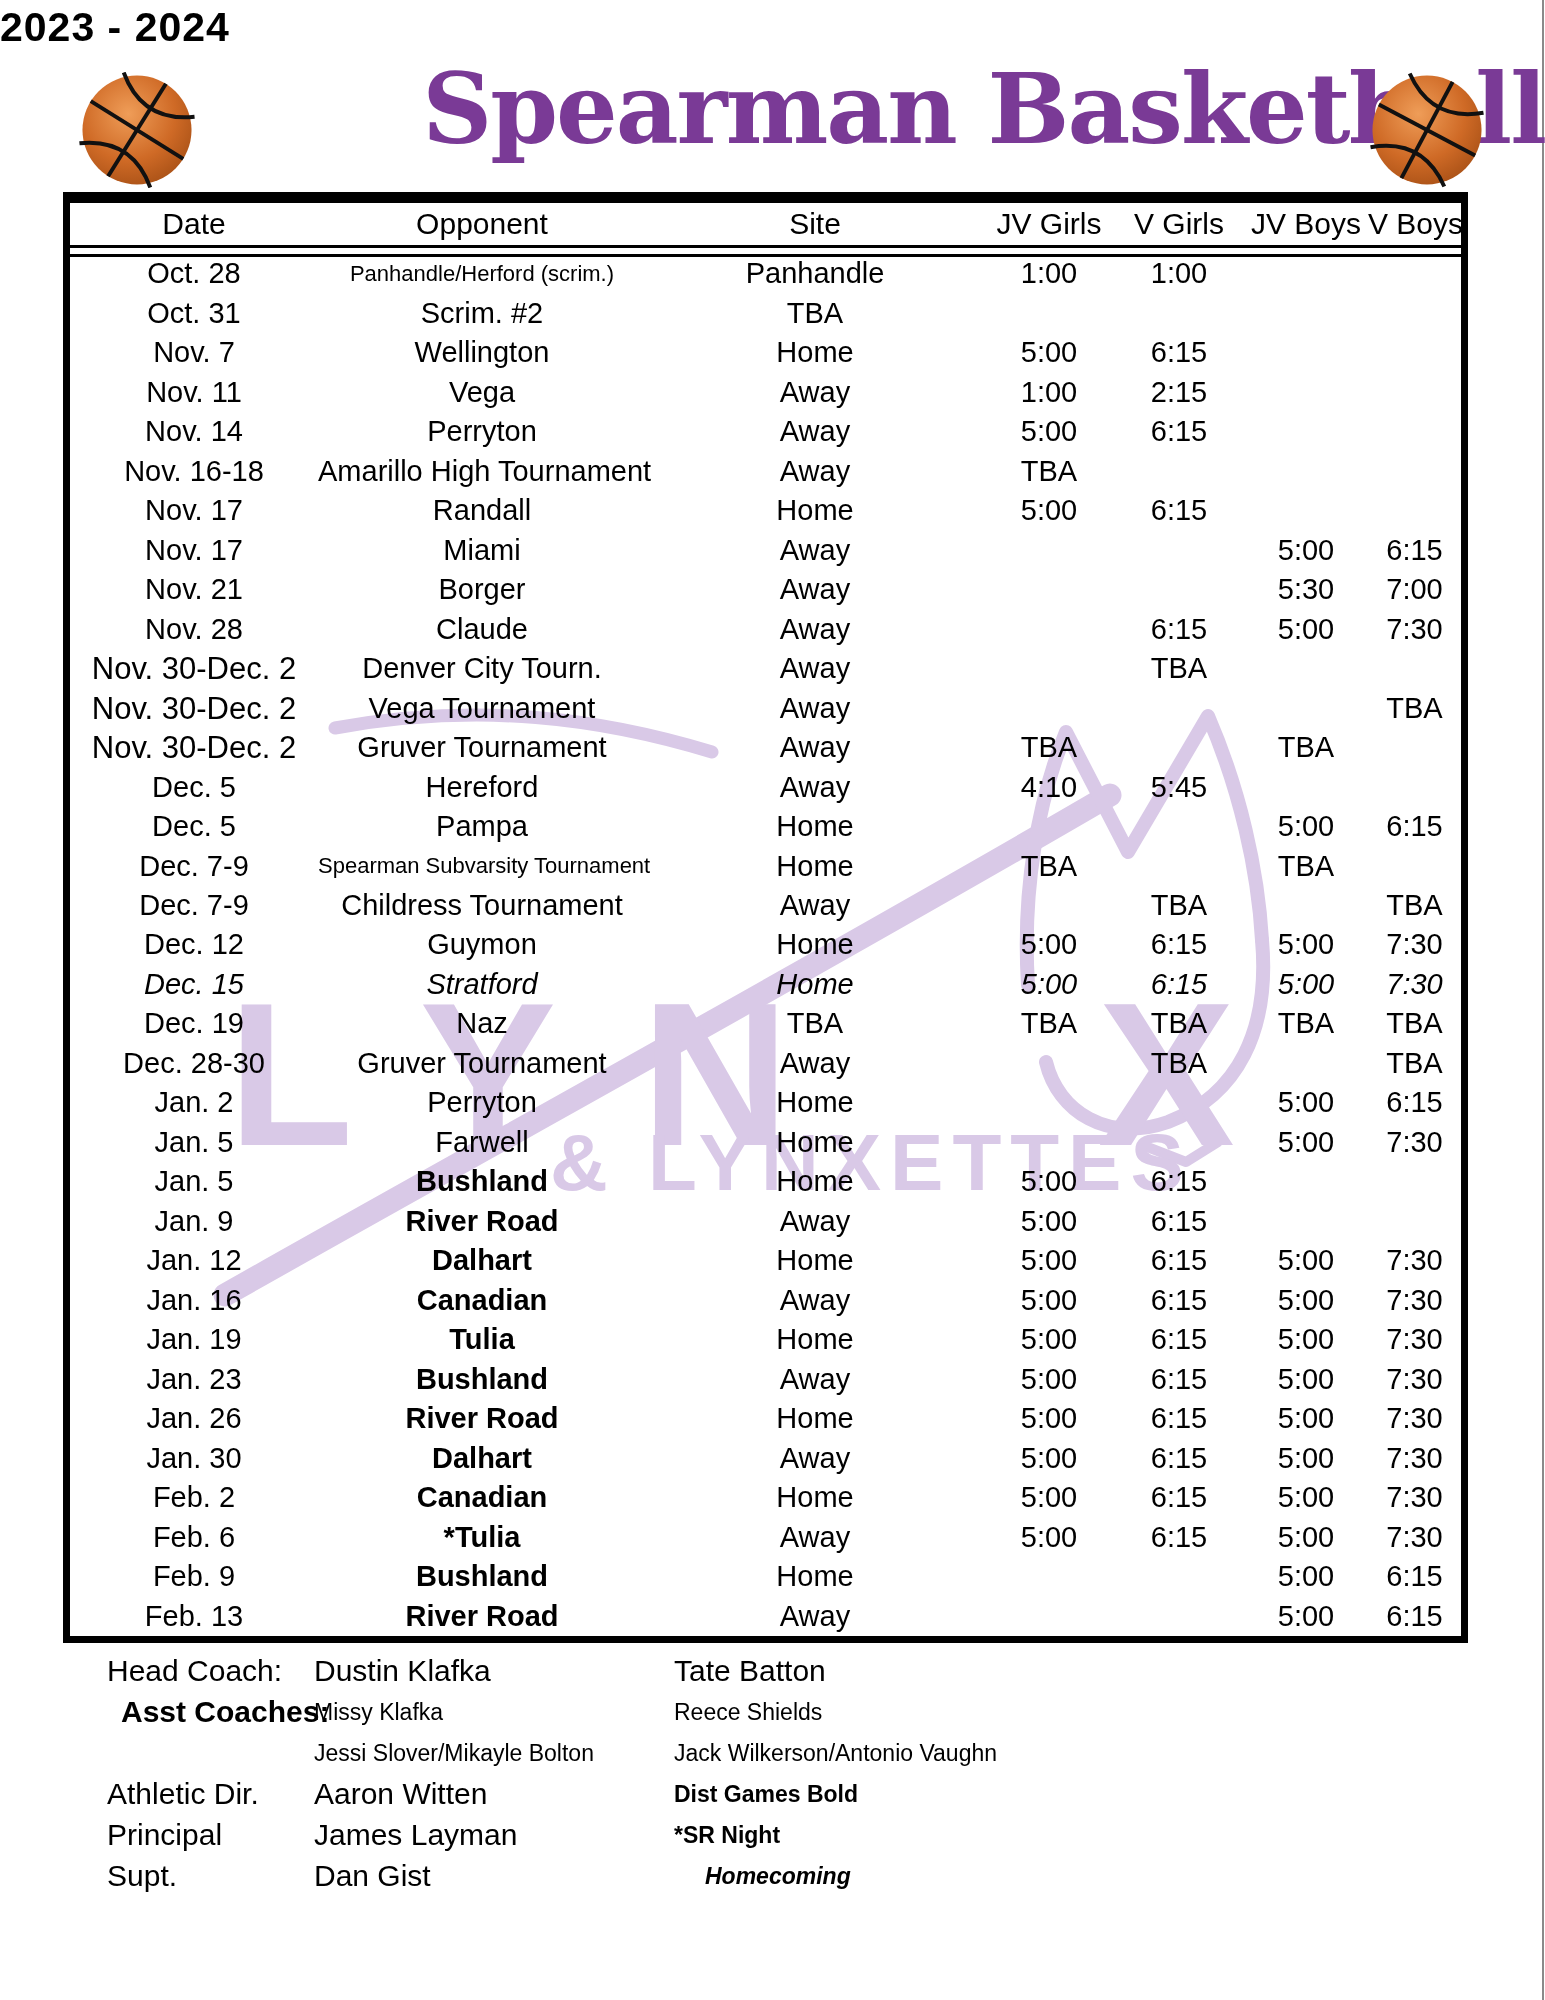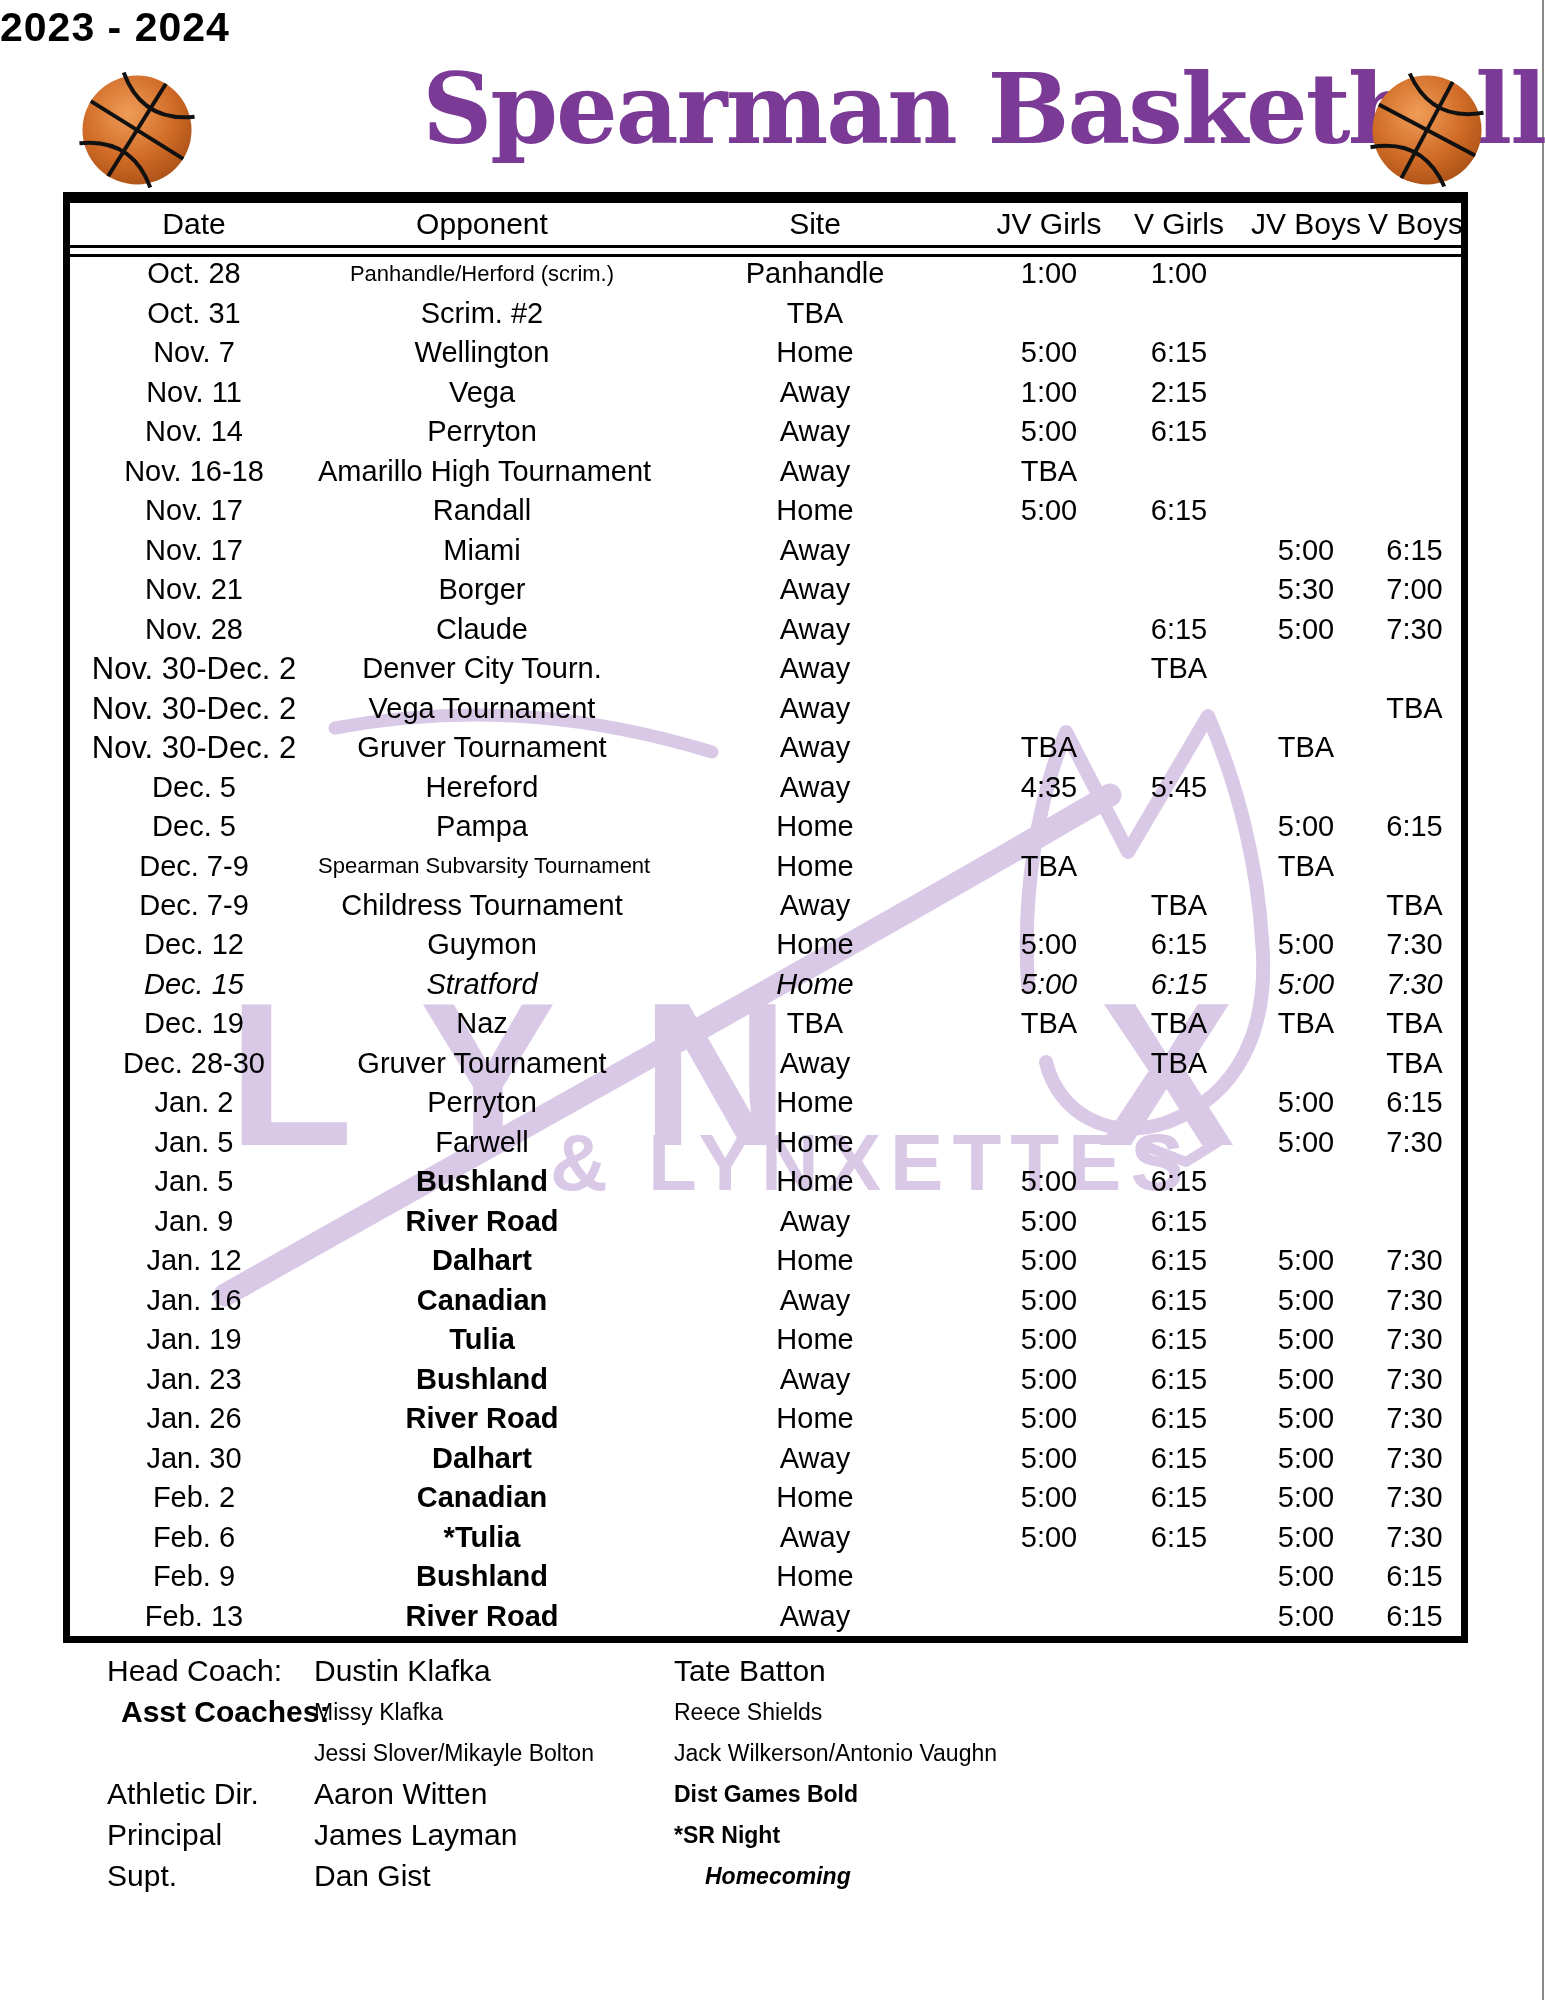--- a/index.html
+++ b/index.html
@@ -230,21 +230,21 @@
           <div class="cell">Away</div>
           <div class="cell">TBA</div>
           <div class="cell"></div>
           <div class="cell">TBA</div>
           <div class="cell"></div>
         </div>
         <div class="row grid7">
           <div class="cell">Dec. 5</div>
           <div class="cell">Hereford</div>
           <div class="cell">Away</div>
-          <div class="cell">4:35</div>
+          <div class="cell">4:10</div>
           <div class="cell">5:45</div>
           <div class="cell"></div>
           <div class="cell"></div>
         </div>
         <div class="row grid7">
           <div class="cell">Dec. 5</div>
           <div class="cell">Pampa</div>
           <div class="cell">Home</div>
           <div class="cell"></div>
           <div class="cell"></div>

